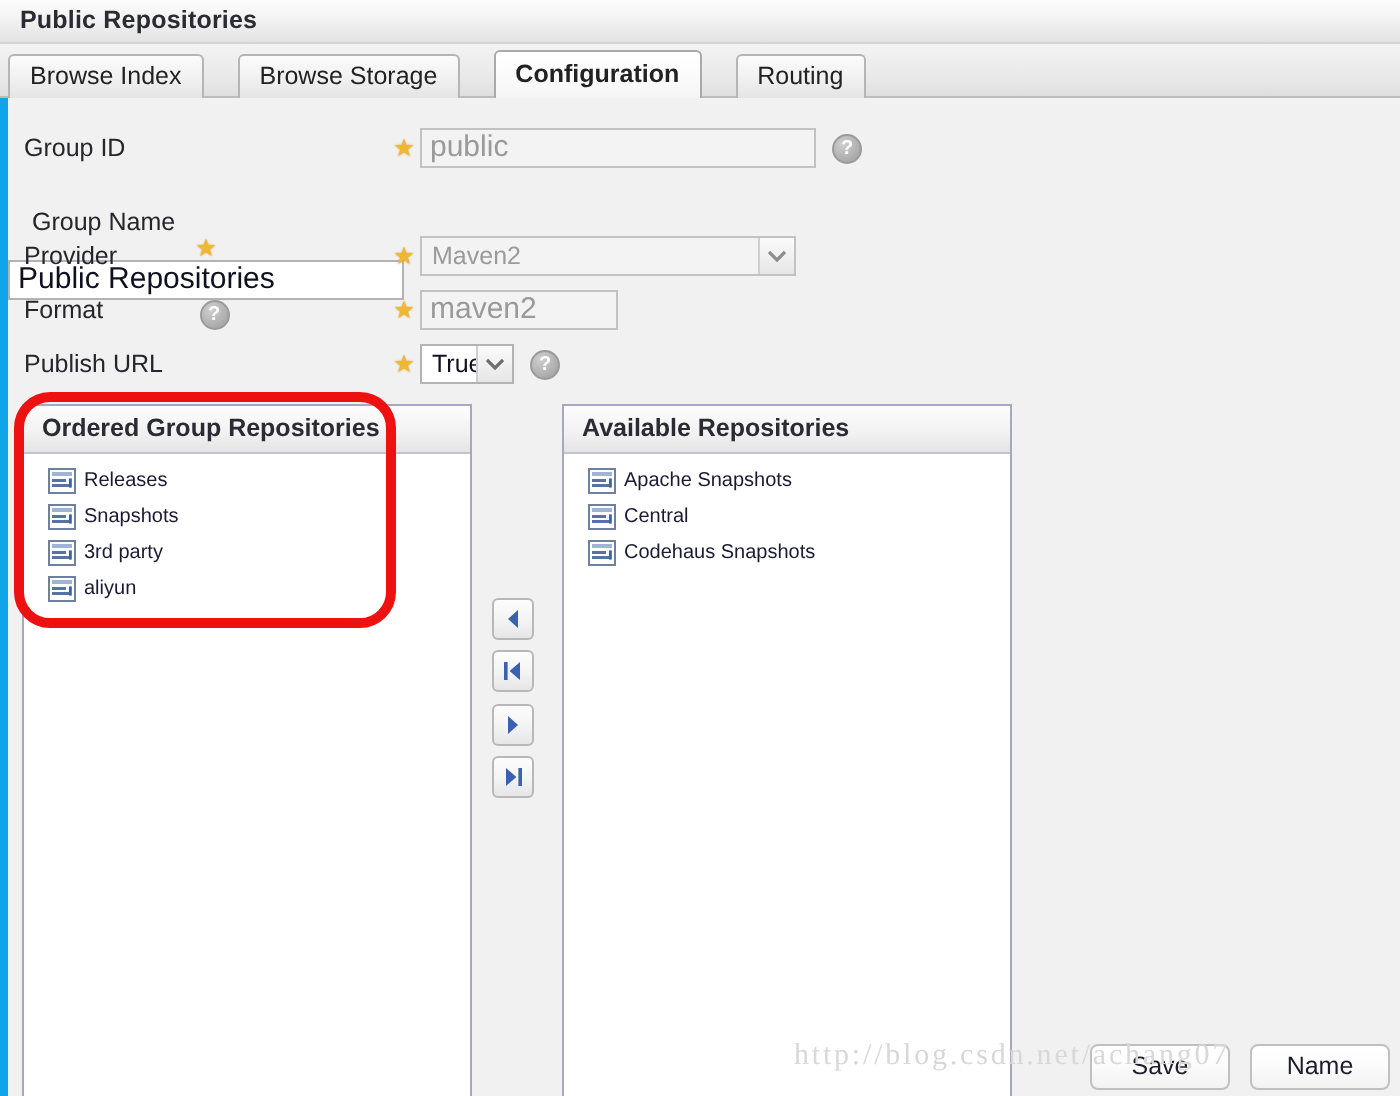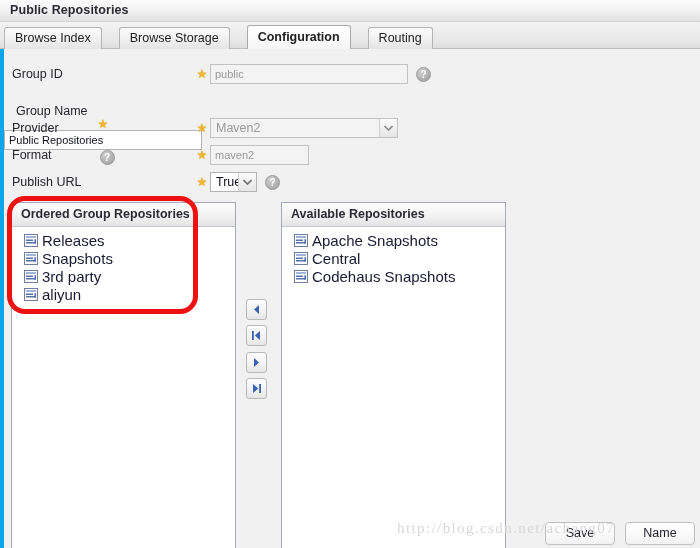--- a/index.html
+++ b/index.html
@@ -113,21 +113,21 @@
     line-height: 1;
     text-shadow: 0 0 1px #c99000;
   }
 
   .txt {
     box-sizing: border-box;
     height: 20px;
     border: 1px solid #b3b3b3;
     background: #ffffff;
     font-family: "Liberation Sans", sans-serif;
-    font-size: 11px;
+    font-size: 15px;
     padding: 0 4px;
     line-height: 18px;
     color: #101020;
     outline: none;
   }
   .txt.disabled {
     background: #f3f3f3;
     color: #9a9a9a;
     border-color: #c2c2c2;
   }
@@ -200,21 +200,21 @@
     border-bottom: 1px solid #c2c4d2;
   }
   .listbox-body {
     padding: 4px 0 0 0;
   }
   .list-item {
     height: 18px;
     display: flex;
     align-items: center;
     padding-left: 12px;
-    font-size: 15px;
+    font-size: 10px;
     color: #1a1a33;
     cursor: pointer;
     white-space: nowrap;
   }
   .li-icon {
     width: 14px; height: 13px;
     margin-right: 4px;
     flex: 0 0 auto;
     display: block;
   }

